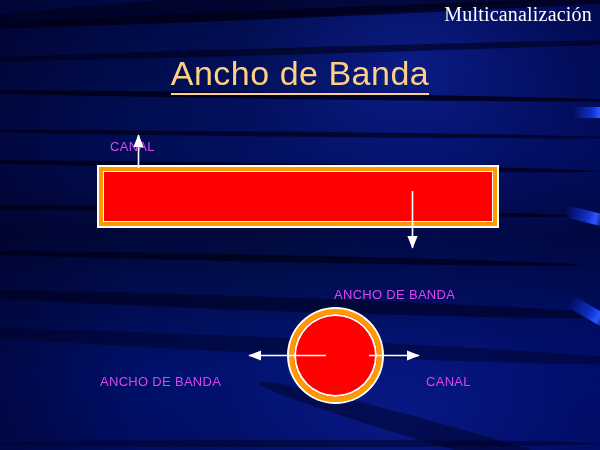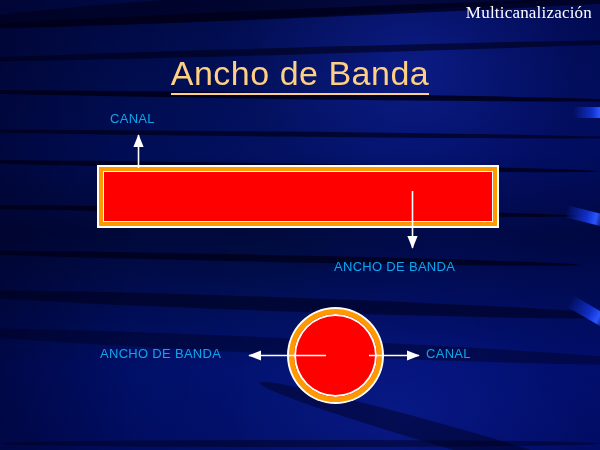--- a/index.html
+++ b/index.html
@@ -58,44 +58,45 @@
     background: radial-gradient(ellipse at center, rgba(20,40,170,0.55) 0%, rgba(10,20,120,0.22) 45%, rgba(0,0,80,0) 72%);
   }
 
   
   .header-title {
     position: absolute;
     right: 8px;
     top: 3px;
     color: #ffffff;
     font-family: "Liberation Serif", serif;
-    font-size: 17px;
+    font-size: 20px;
     letter-spacing: 0.2px;
     white-space: nowrap;
   }
   .slide-title {
     position: absolute;
     left: 0;
     right: 0;
     top: 54px;
     text-align: center;
     color: #ffd083;
     font-size: 34px;
     letter-spacing: 0.5px;
   }
   .slide-title .u {
     border-bottom: 2px solid #ffd083;
     padding-bottom: 1px;
   }
   .label {
     position: absolute;
-    color: #0ea5e9;
+    color: #d946ef;
     font-size: 13px;
     white-space: nowrap;
     letter-spacing: 0.3px;
+    margin-top: 28px;
   }
 
   
   .bar {
     position: absolute;
     left: 99px;
     top: 167px;
     width: 398px;
     height: 59px;
     background: #ff0000;

